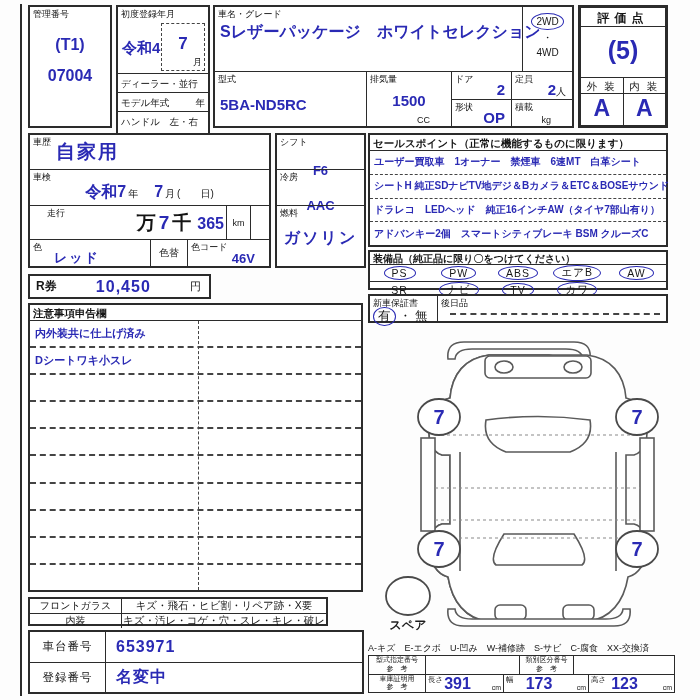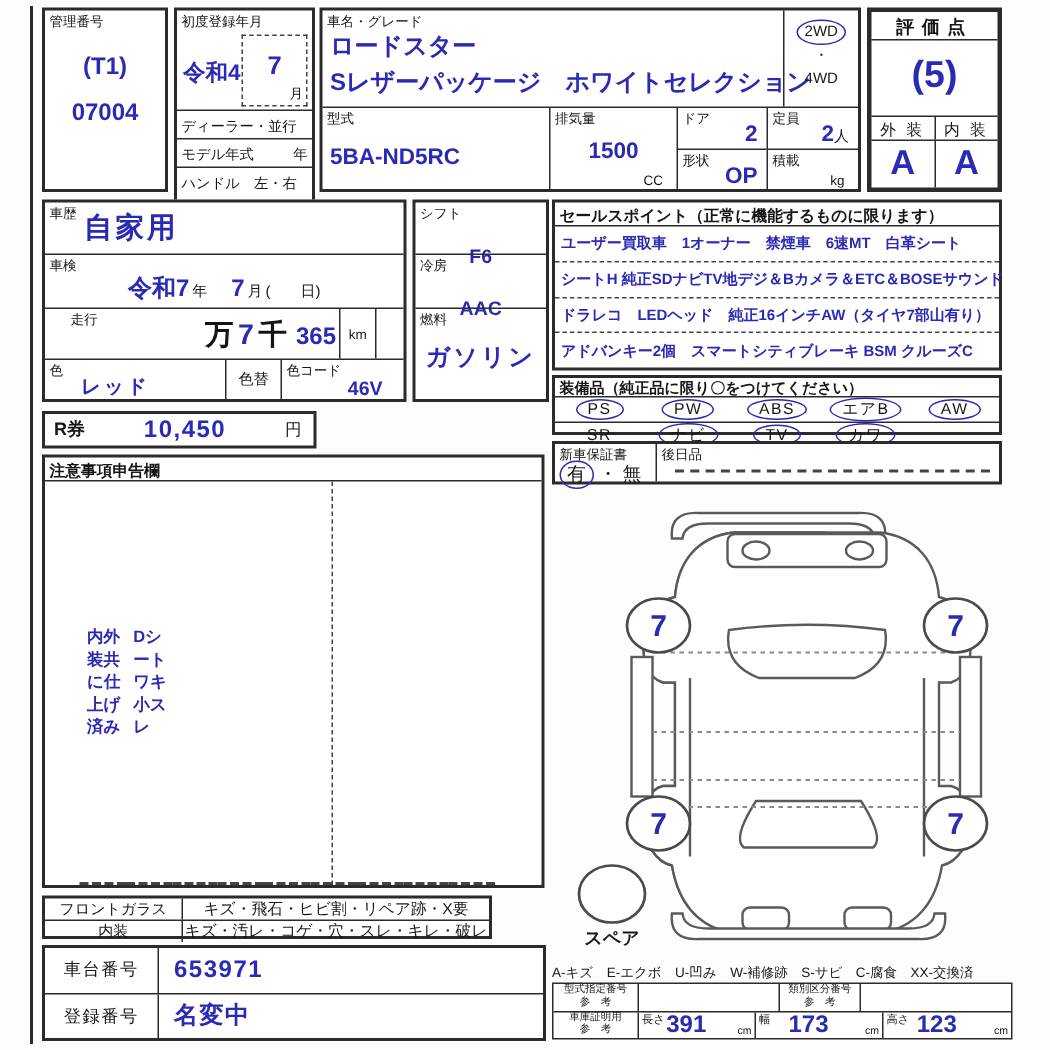--- a/index.html
+++ b/index.html
@@ -31,21 +31,21 @@
   .b-vehicle { left:213px; top:5px; width:361px; height:123px; }
   .v-top { position:relative; height:64px; }
   .v-name { position:absolute; left:5px; top:13px; width:300px; font-size:16px; font-weight:bold; line-height:1.5; white-space:nowrap; }
   .v-drive { position:absolute; right:0; top:0; width:50px; height:64px; border-left:1px solid #2b2b2b; text-align:center; font-size:10px; padding-top:6px; line-height:1.5; }
   .oval { display:inline-block; border:1.5px solid #2a2ab4; border-radius:50%; padding:0 4px; }
   .v-bot { position:absolute; left:0; top:64px; right:0; bottom:0; border-top:1px solid #2b2b2b; display:flex; }
   .v-katashiki { width:152px; border-right:1px solid #2b2b2b; position:relative; }
   .v-katashiki .val { position:absolute; left:5px; top:24px; font-size:15px; font-weight:bold; }
   .v-disp { width:85px; border-right:1px solid #2b2b2b; position:relative; }
   .v-disp .val { position:absolute; left:0; right:0; top:20px; text-align:center; font-size:15px; font-weight:bold; }
-  .unit-br { position:absolute; right:9px; bottom:1px; font-size:9px; color:#141414; }
+  .unit-br { position:absolute; right:21px; bottom:1px; font-size:9px; color:#141414; }
   .v-dcol { width:60px; border-right:1px solid #2b2b2b; display:flex; flex-direction:column; }
   .v-pcol { flex:1; display:flex; flex-direction:column; }
   .half { flex:1; position:relative; }
   .half.top { border-bottom:1px solid #2b2b2b; }
   .half .hval { position:absolute; right:6px; top:9px; font-size:15px; font-weight:bold; }
   .half .hval small { font-size:10px; color:#141414; font-weight:normal; }
 
   .b-rating { left:578px; top:5px; width:90px; height:123px; border-width:3px; }
   .r-head { height:19px; border-bottom:1px solid #2b2b2b; text-align:center; font-size:12px; font-weight:bold; letter-spacing:5px; padding-top:2px; }
   .r-score { height:50px; text-align:center; font-size:25px; font-weight:bold; padding-top:9px; }
@@ -109,21 +109,21 @@
 
   
   .b-rken { left:28px; top:274px; width:183px; height:25px; display:flex; align-items:center; }
   .rk-lbl { font-size:12px; font-weight:bold; padding-left:6px; }
   .rk-val { flex:1; text-align:center; font-size:16px; font-weight:bold; letter-spacing:1px; }
   .rk-unit { font-size:11px; padding-right:8px; }
 
   
   .b-notes { left:28px; top:303px; width:335px; height:289px; display:flex; flex-direction:column; }
   .n-head { height:16px; border-bottom:1px solid #2b2b2b; font-size:10.5px; font-weight:bold; padding:2px 0 0 3px; }
-  .n-body { flex:1; position:relative; display:flex; flex-direction:row;margin-left:23px; }
+  .n-body { flex:1; position:relative; display:flex; flex-direction:column; }
   .n-div { position:absolute; left:168px; top:0; bottom:0; border-left:1px dashed #444; }
   .n-row { flex:1; border-bottom:2px dashed #444; font-size:11px; font-weight:bold; display:flex; align-items:center; padding-left:5px; }
   .n-row:last-child { border-bottom:none; }
 
   
   .b-glass { left:28px; top:597px; width:300px; height:29px; display:flex; flex-direction:column; }
   .g-row { flex:1; display:flex; font-size:10.5px; }
   .g-row:first-child { border-bottom:1px solid #2b2b2b; }
   .g-lab { width:92px; border-right:1px solid #2b2b2b; display:flex; align-items:center; justify-content:center; font-size:10px; }
   .g-txt { flex:1; display:flex; align-items:center; justify-content:center; white-space:nowrap; }
@@ -177,21 +177,20 @@
     <span>モデル年式</span>
     <span class="right">年</span>
   </div>
   <div class="srow">ハンドル　左・右</div>
 </div>
 
 <div class="box b-vehicle">
   <div class="v-top">
     <span class="lbl">車名・グレード</span>
     <div class="v-name blue">
-      <div>ロードスター</div>
       <div>Sレザーパッケージ　ホワイトセレクション</div>
     </div>
     <div class="v-drive">
       <span class="oval">2WD</span>
       <div>・</div>
       <div>4WD</div>
     </div>
   </div>
   <div class="v-bot">
     <div class="v-katashiki cell">

